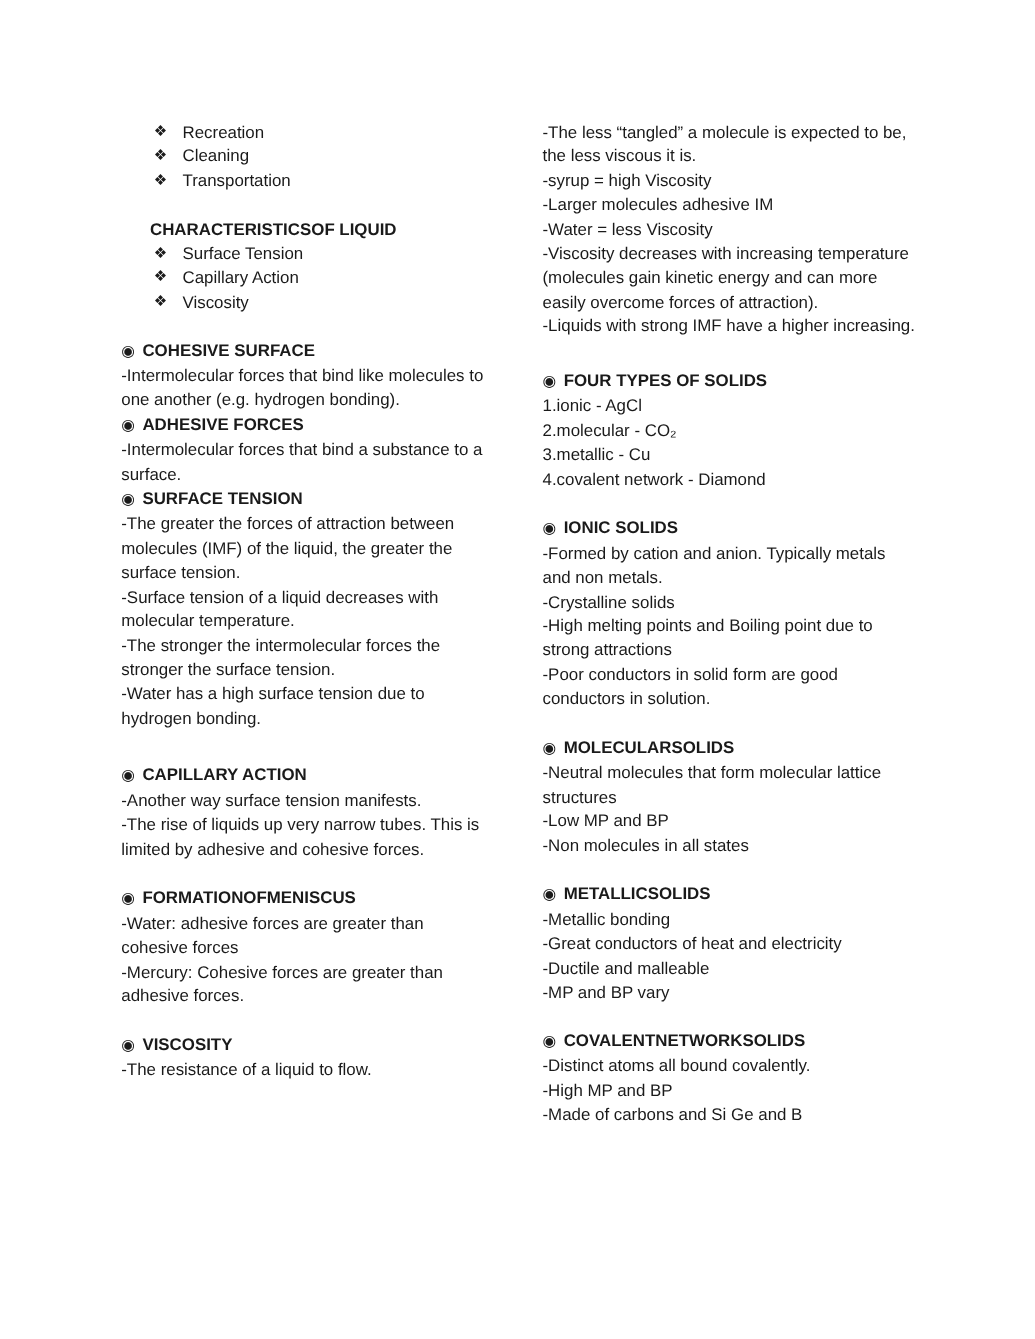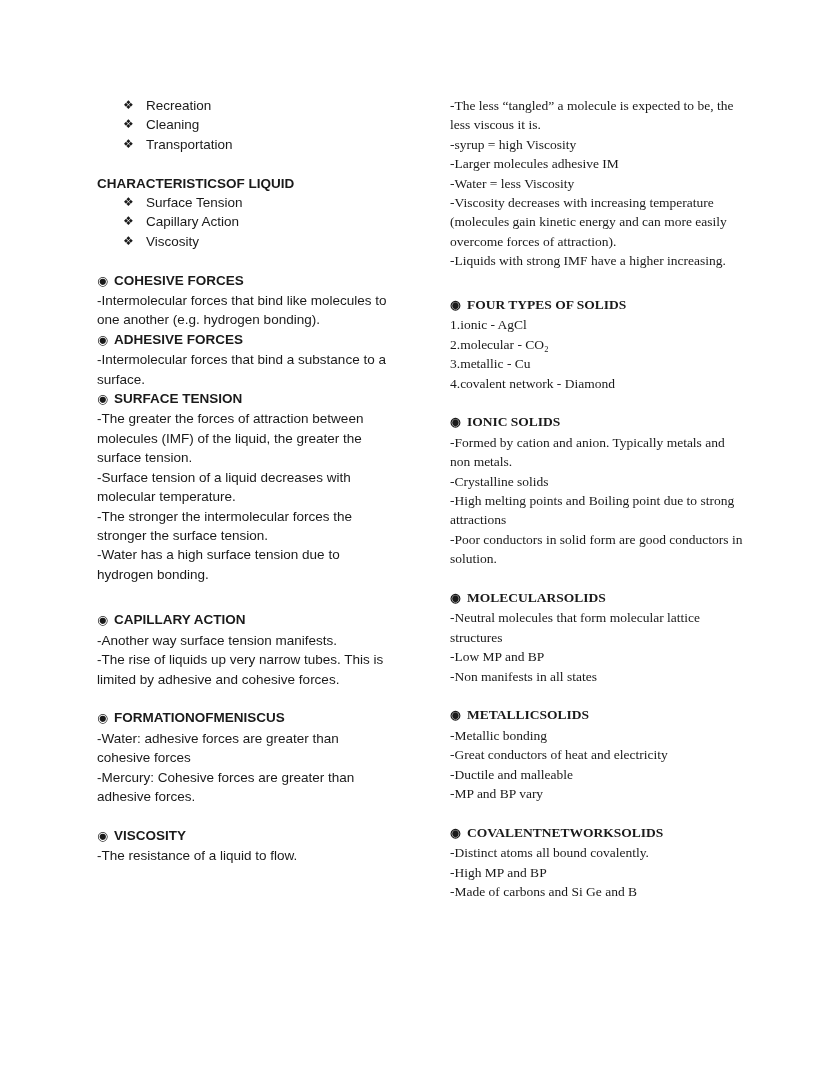--- a/index.html
+++ b/index.html
@@ -11,21 +11,21 @@
     font-size: 13.5px;
     line-height: 19.4px;
     color: #1a1a1a;
     overflow: hidden;
   }
   .page {
     display: flex;
     padding: 96px 0 0 97px;
   }
   .col { width: 298px; flex: 0 0 298px; }
-  .col + .col { margin-left: 55px; font-family: Liberation Serif, serif; }
+  .col + .col { margin-left: 39px; }
 
   .block { }
 
   
   .bullet-item { display: flex; padding-left: 26px; }
   .diamond-icon { flex: 0 0 23px; width: 23px; font-size: 12px; }
 
   
   .plain-heading { font-weight: bold; }
 
@@ -47,41 +47,41 @@
         </div>
         <div class="bullet-item">
           <span class="diamond-icon">❖</span>
           <span class="bullet-text">Cleaning</span>
         </div>
         <div class="bullet-item">
           <span class="diamond-icon">❖</span>
           <span class="bullet-text">Transportation</span>
         </div>
       </div>
-      <div class="block heading" style="margin-top: 19.4px;">
+      <div class="block heading" style="margin-top: 19.4px; margin-left: 23px;">
         <div class="plain-heading">CHARACTERISTICSOF LIQUID</div>
       </div>
       <div class="block bullets">
         <div class="bullet-item">
           <span class="diamond-icon">❖</span>
           <span class="bullet-text">Surface Tension</span>
         </div>
         <div class="bullet-item">
           <span class="diamond-icon">❖</span>
           <span class="bullet-text">Capillary Action</span>
         </div>
         <div class="bullet-item">
           <span class="diamond-icon">❖</span>
           <span class="bullet-text">Viscosity</span>
         </div>
       </div>
       <div class="block section" style="margin-top: 19.4px;">
         <div class="sec-head">
           <span class="sec-icon">◉</span>
-          <span class="sec-title">COHESIVE FORCES</span>
+          <span class="sec-title">COHESIVE SURFACE</span>
         </div>
         <div class="para">-Intermolecular forces that bind like molecules to one another (e.g. hydrogen bonding).</div>
       </div>
       <div class="block section">
         <div class="sec-head">
           <span class="sec-icon">◉</span>
           <span class="sec-title">ADHESIVE FORCES</span>
         </div>
         <div class="para">-Intermolecular forces that bind a substance to a surface.</div>
       </div>
@@ -148,21 +148,21 @@
         <div class="para">-High melting points and Boiling point due to strong attractions</div>
         <div class="para">-Poor conductors in solid form are good conductors in solution.</div>
       </div>
       <div class="block section" style="margin-top: 19.4px;">
         <div class="sec-head">
           <span class="sec-icon">◉</span>
           <span class="sec-title">MOLECULARSOLIDS</span>
         </div>
         <div class="para">-Neutral molecules that form molecular lattice structures</div>
         <div class="para">-Low MP and BP</div>
-        <div class="para">-Non manifests in all states</div>
+        <div class="para">-Non molecules in all states</div>
       </div>
       <div class="block section" style="margin-top: 19.4px;">
         <div class="sec-head">
           <span class="sec-icon">◉</span>
           <span class="sec-title">METALLICSOLIDS</span>
         </div>
         <div class="para">-Metallic bonding</div>
         <div class="para">-Great conductors of heat and electricity</div>
         <div class="para">-Ductile and malleable</div>
         <div class="para">-MP and BP vary</div>

